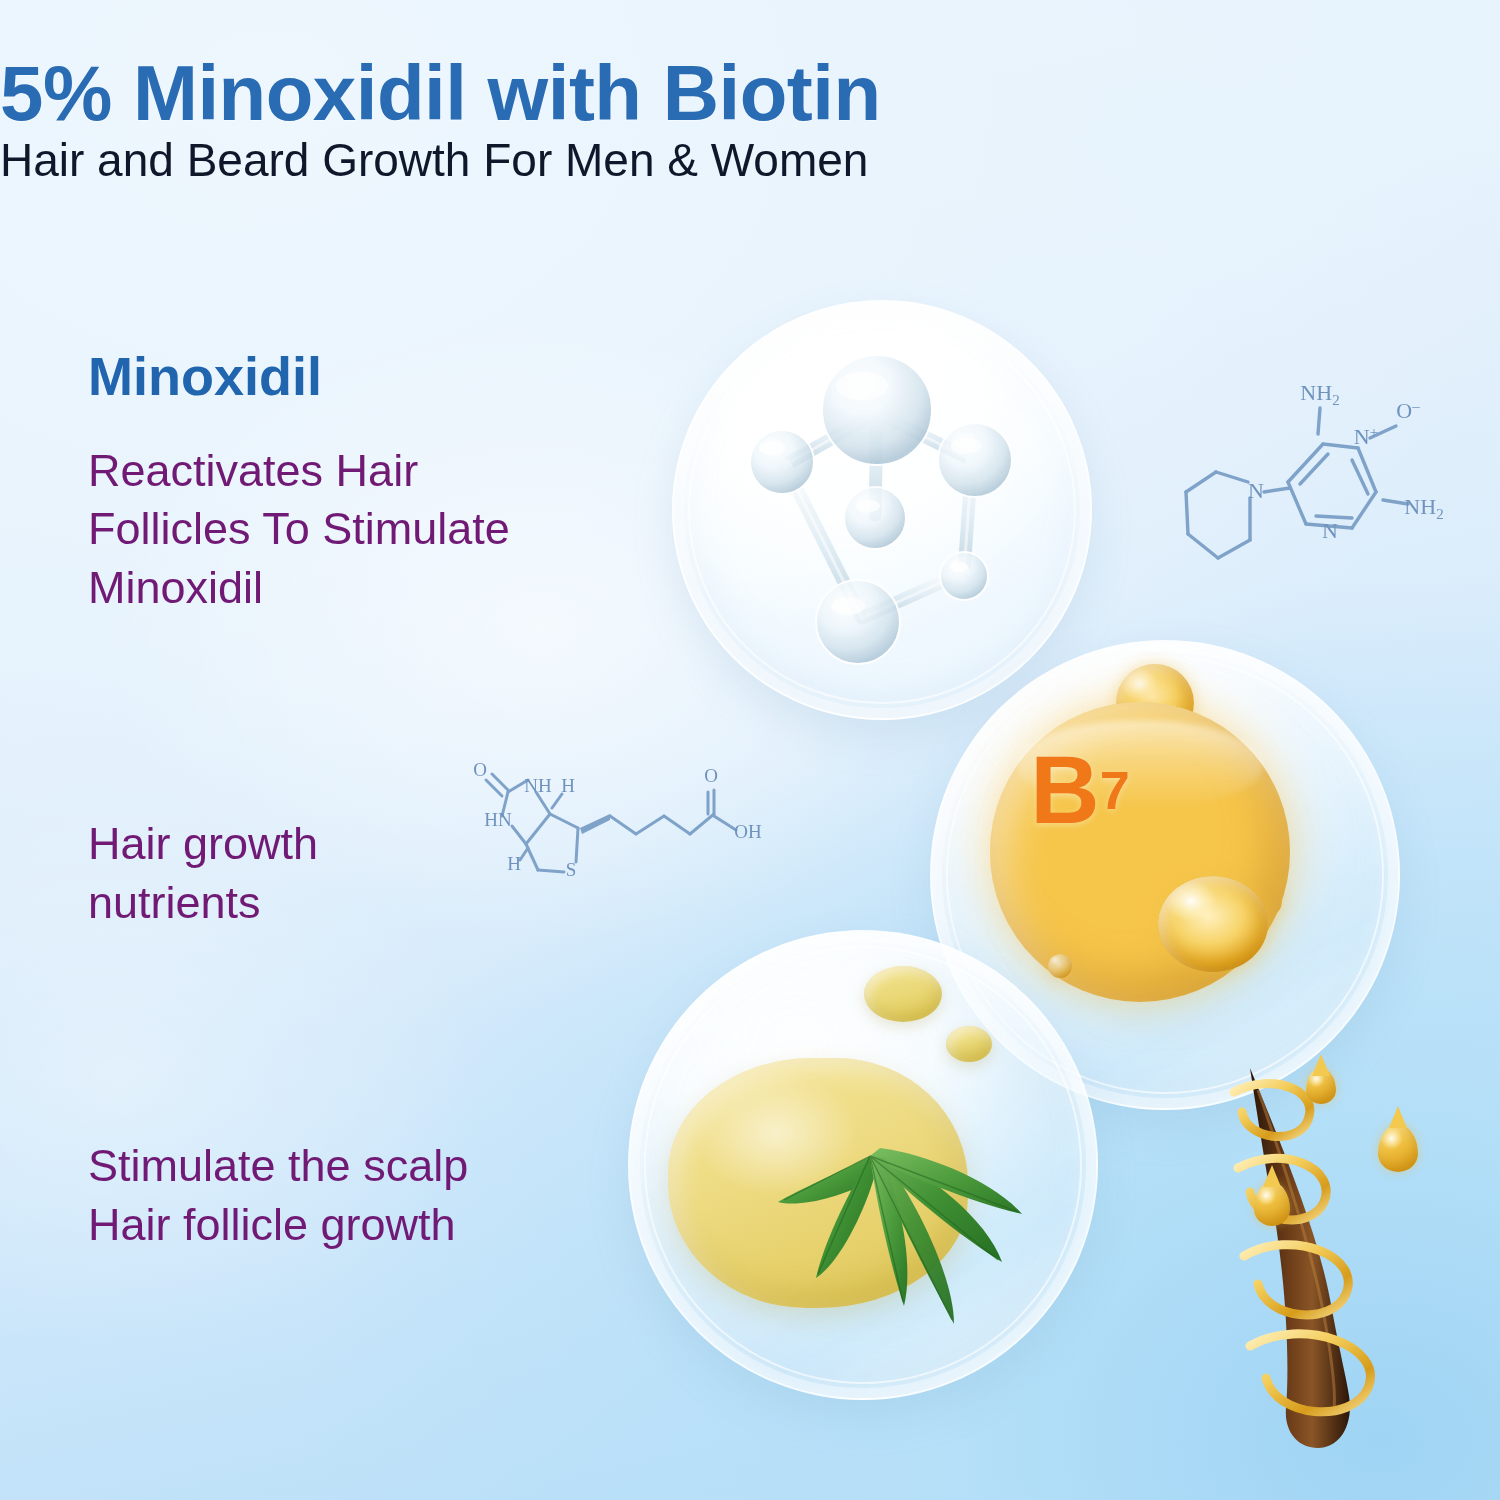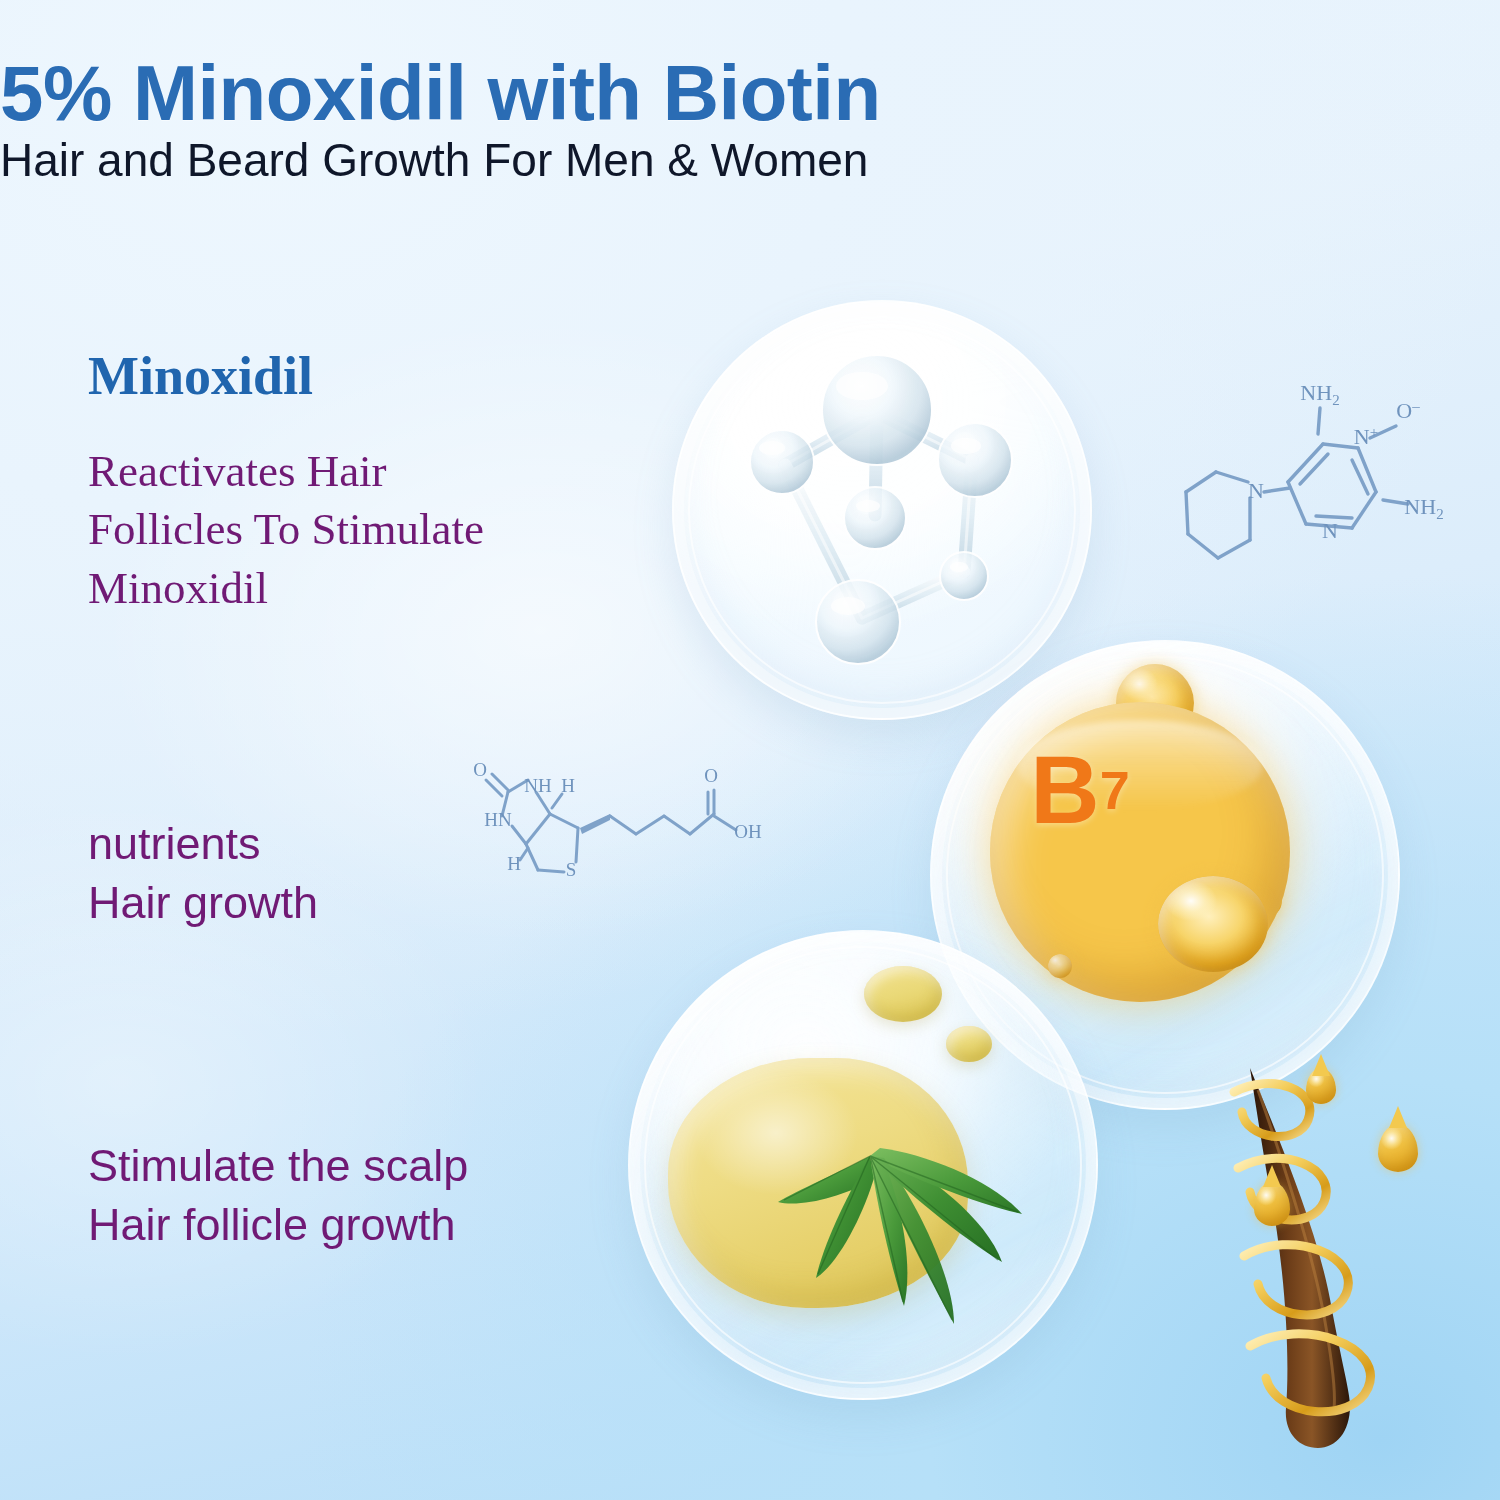--- a/index.html
+++ b/index.html
@@ -41,21 +41,21 @@
   }
 
   
   .feat { position: absolute; left: 88px; width: 600px; }
   .feat-head {
     font-size: 54px; font-weight: bold; color: #2065ae;
     line-height: 1.05; margin-bottom: 10px;
   }
   .feat-body { font-size: 45px; color: #701a75; line-height: 1.30; margin-top: 37px; }
   .feat-body div { white-space: nowrap; }
-  #feat-minoxidil { top: 348px; font-family: Liberation Serif, serif; }
+  #feat-minoxidil { top: 348px; }
   #feat-biotin    { top: 778px; }
   #feat-castor    { top: 1100px; }
 
   
   .dish { position: absolute; border-radius: 50%; }
   .dish-glass {
     position: absolute; inset: 0; border-radius: 50%;
     background:
       radial-gradient(58% 52% at 38% 26%, rgba(255,255,255,.93) 0%, rgba(255,255,255,.72) 46%, rgba(255,255,255,.30) 75%, rgba(255,255,255,.12) 100%),
       linear-gradient(150deg, rgba(255,255,255,.82) 0%, rgba(244,251,255,.56) 42%, rgba(225,242,253,.40) 72%, rgba(255,255,255,.62) 100%);
@@ -392,22 +392,22 @@
   <div class="feat-head">Minoxidil</div>
   <div class="feat-body">
     <div>Reactivates Hair</div>
     <div>Follicles To Stimulate</div>
     <div>Minoxidil</div>
   </div>
 </div>
 
 <div class="feat" id="feat-biotin">
   <div class="feat-body">
+    <div>Hair growth</div>
     <div>nutrients</div>
-    <div>Hair growth</div>
   </div>
 </div>
 
 <div class="feat" id="feat-castor">
   <div class="feat-body">
     <div>Stimulate the scalp</div>
     <div>Hair follicle growth</div>
   </div>
 </div>
 

